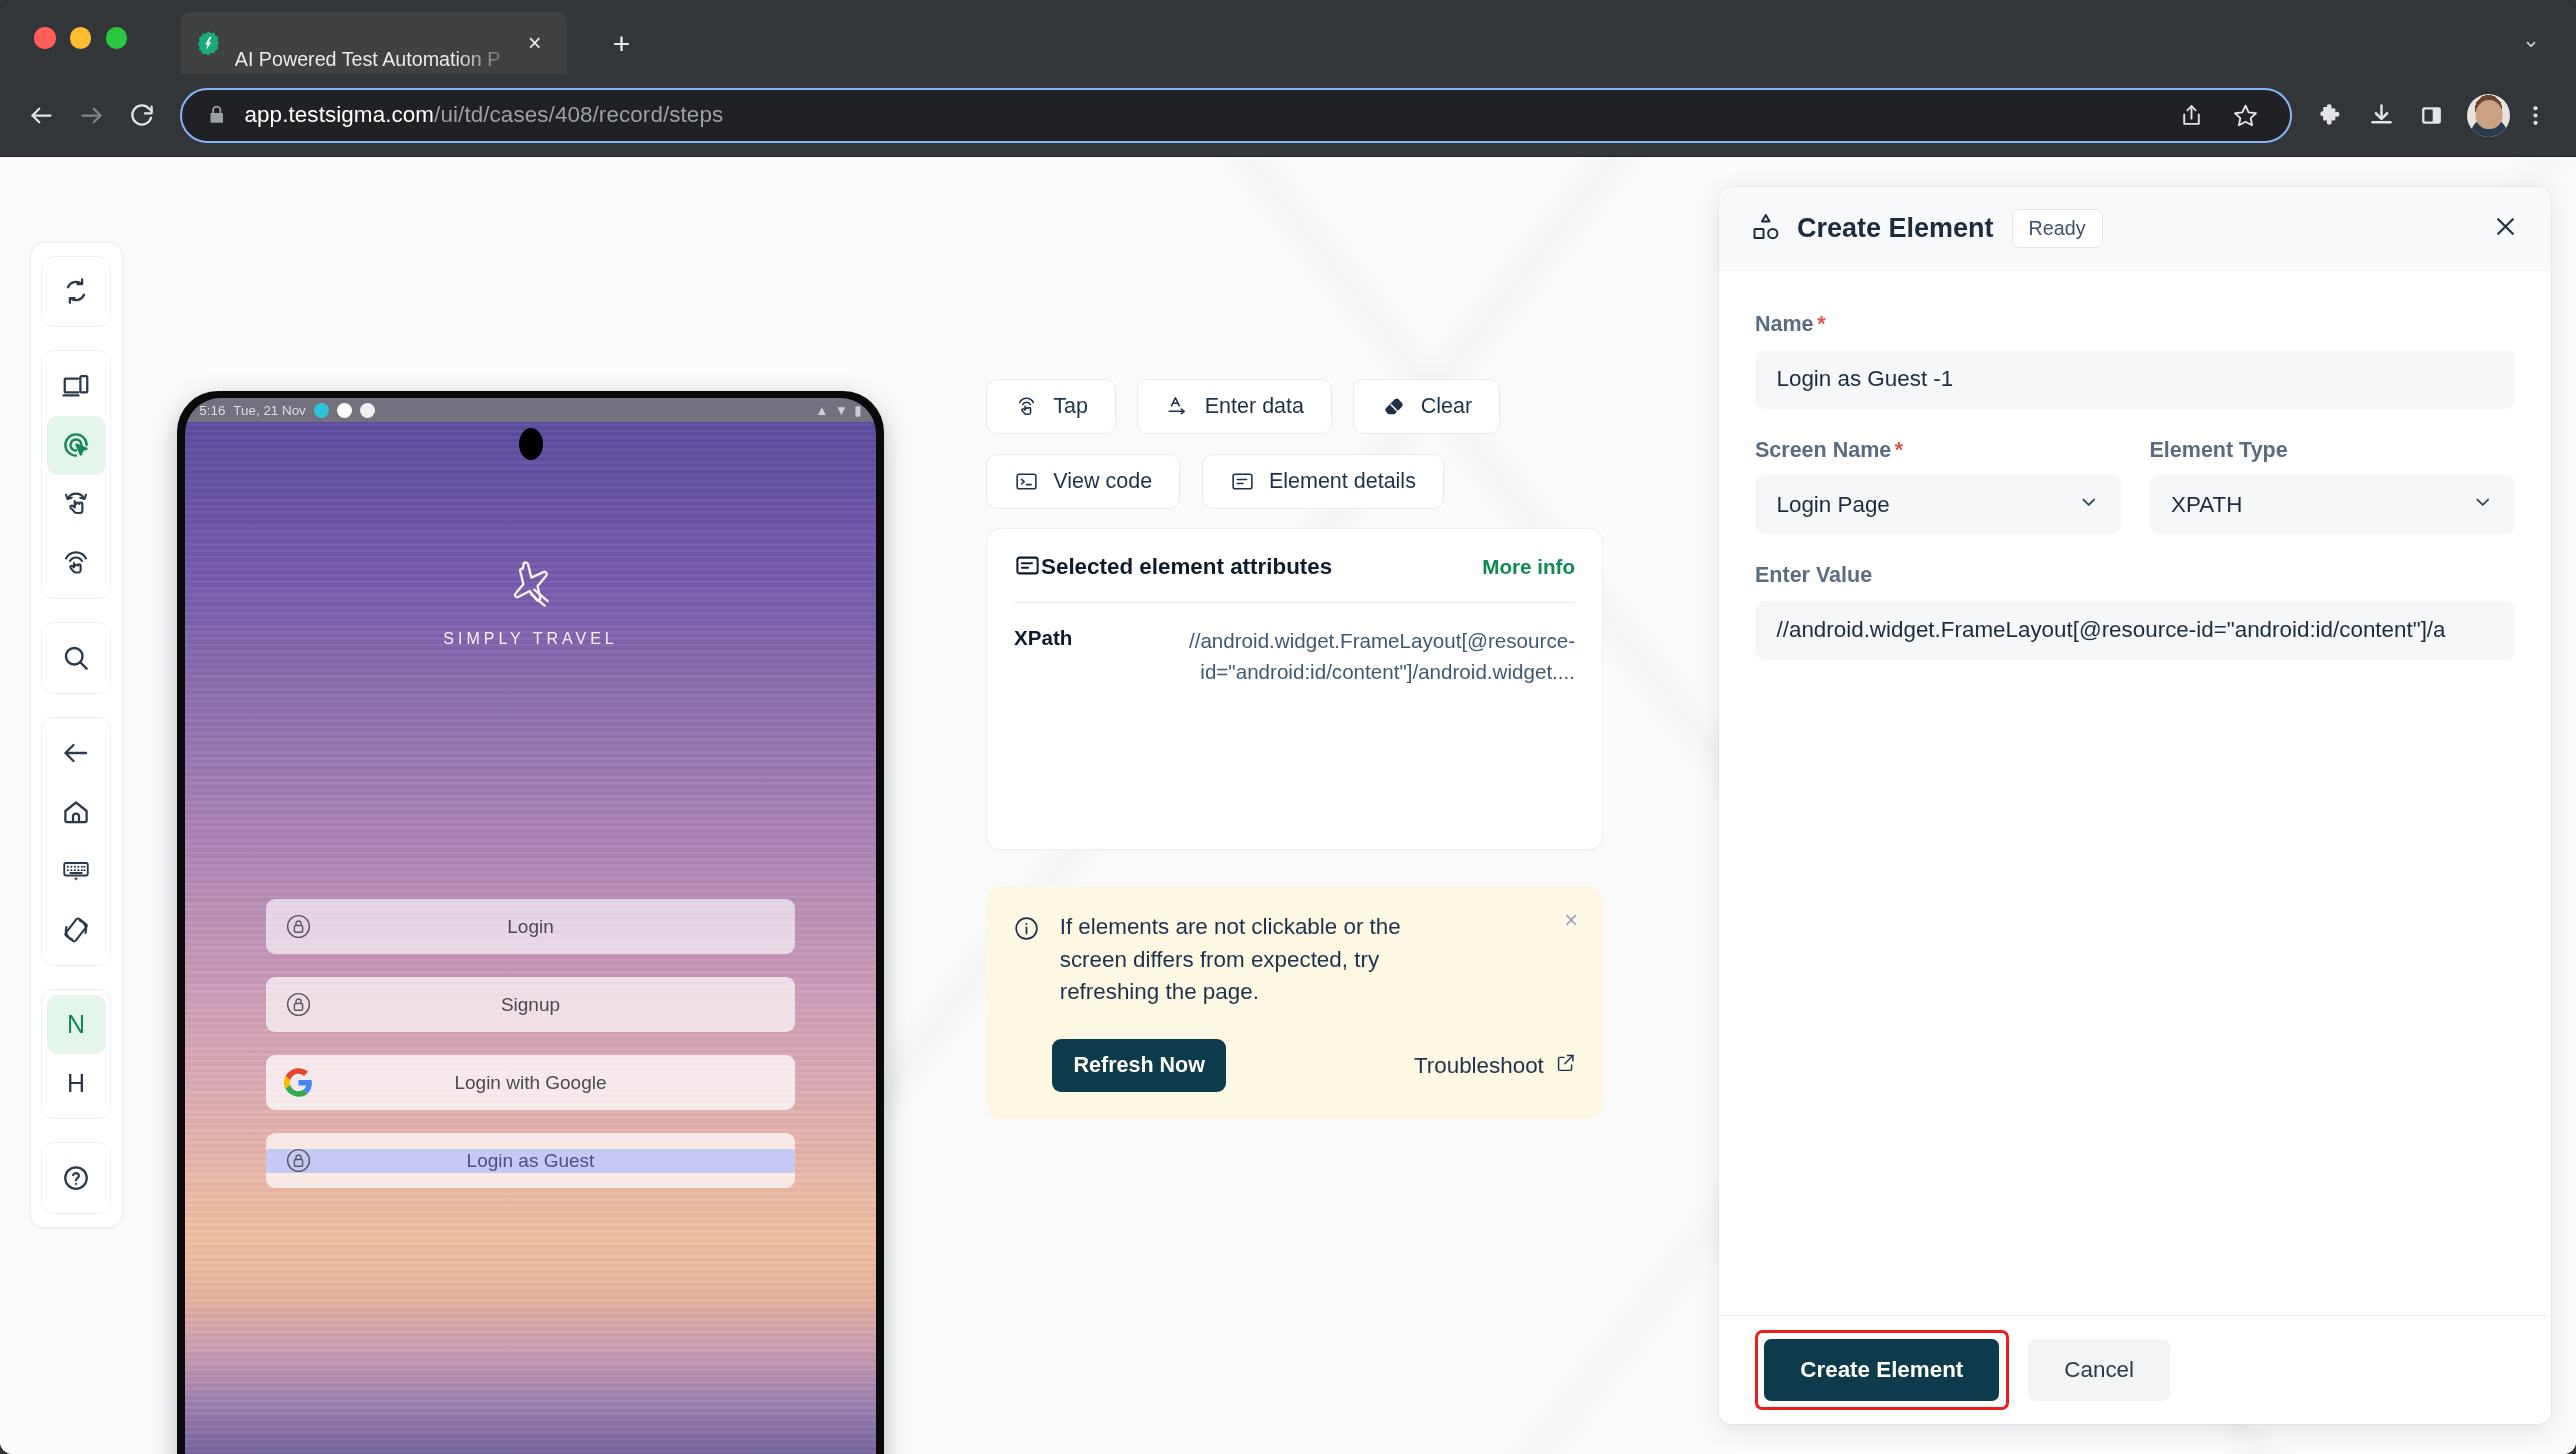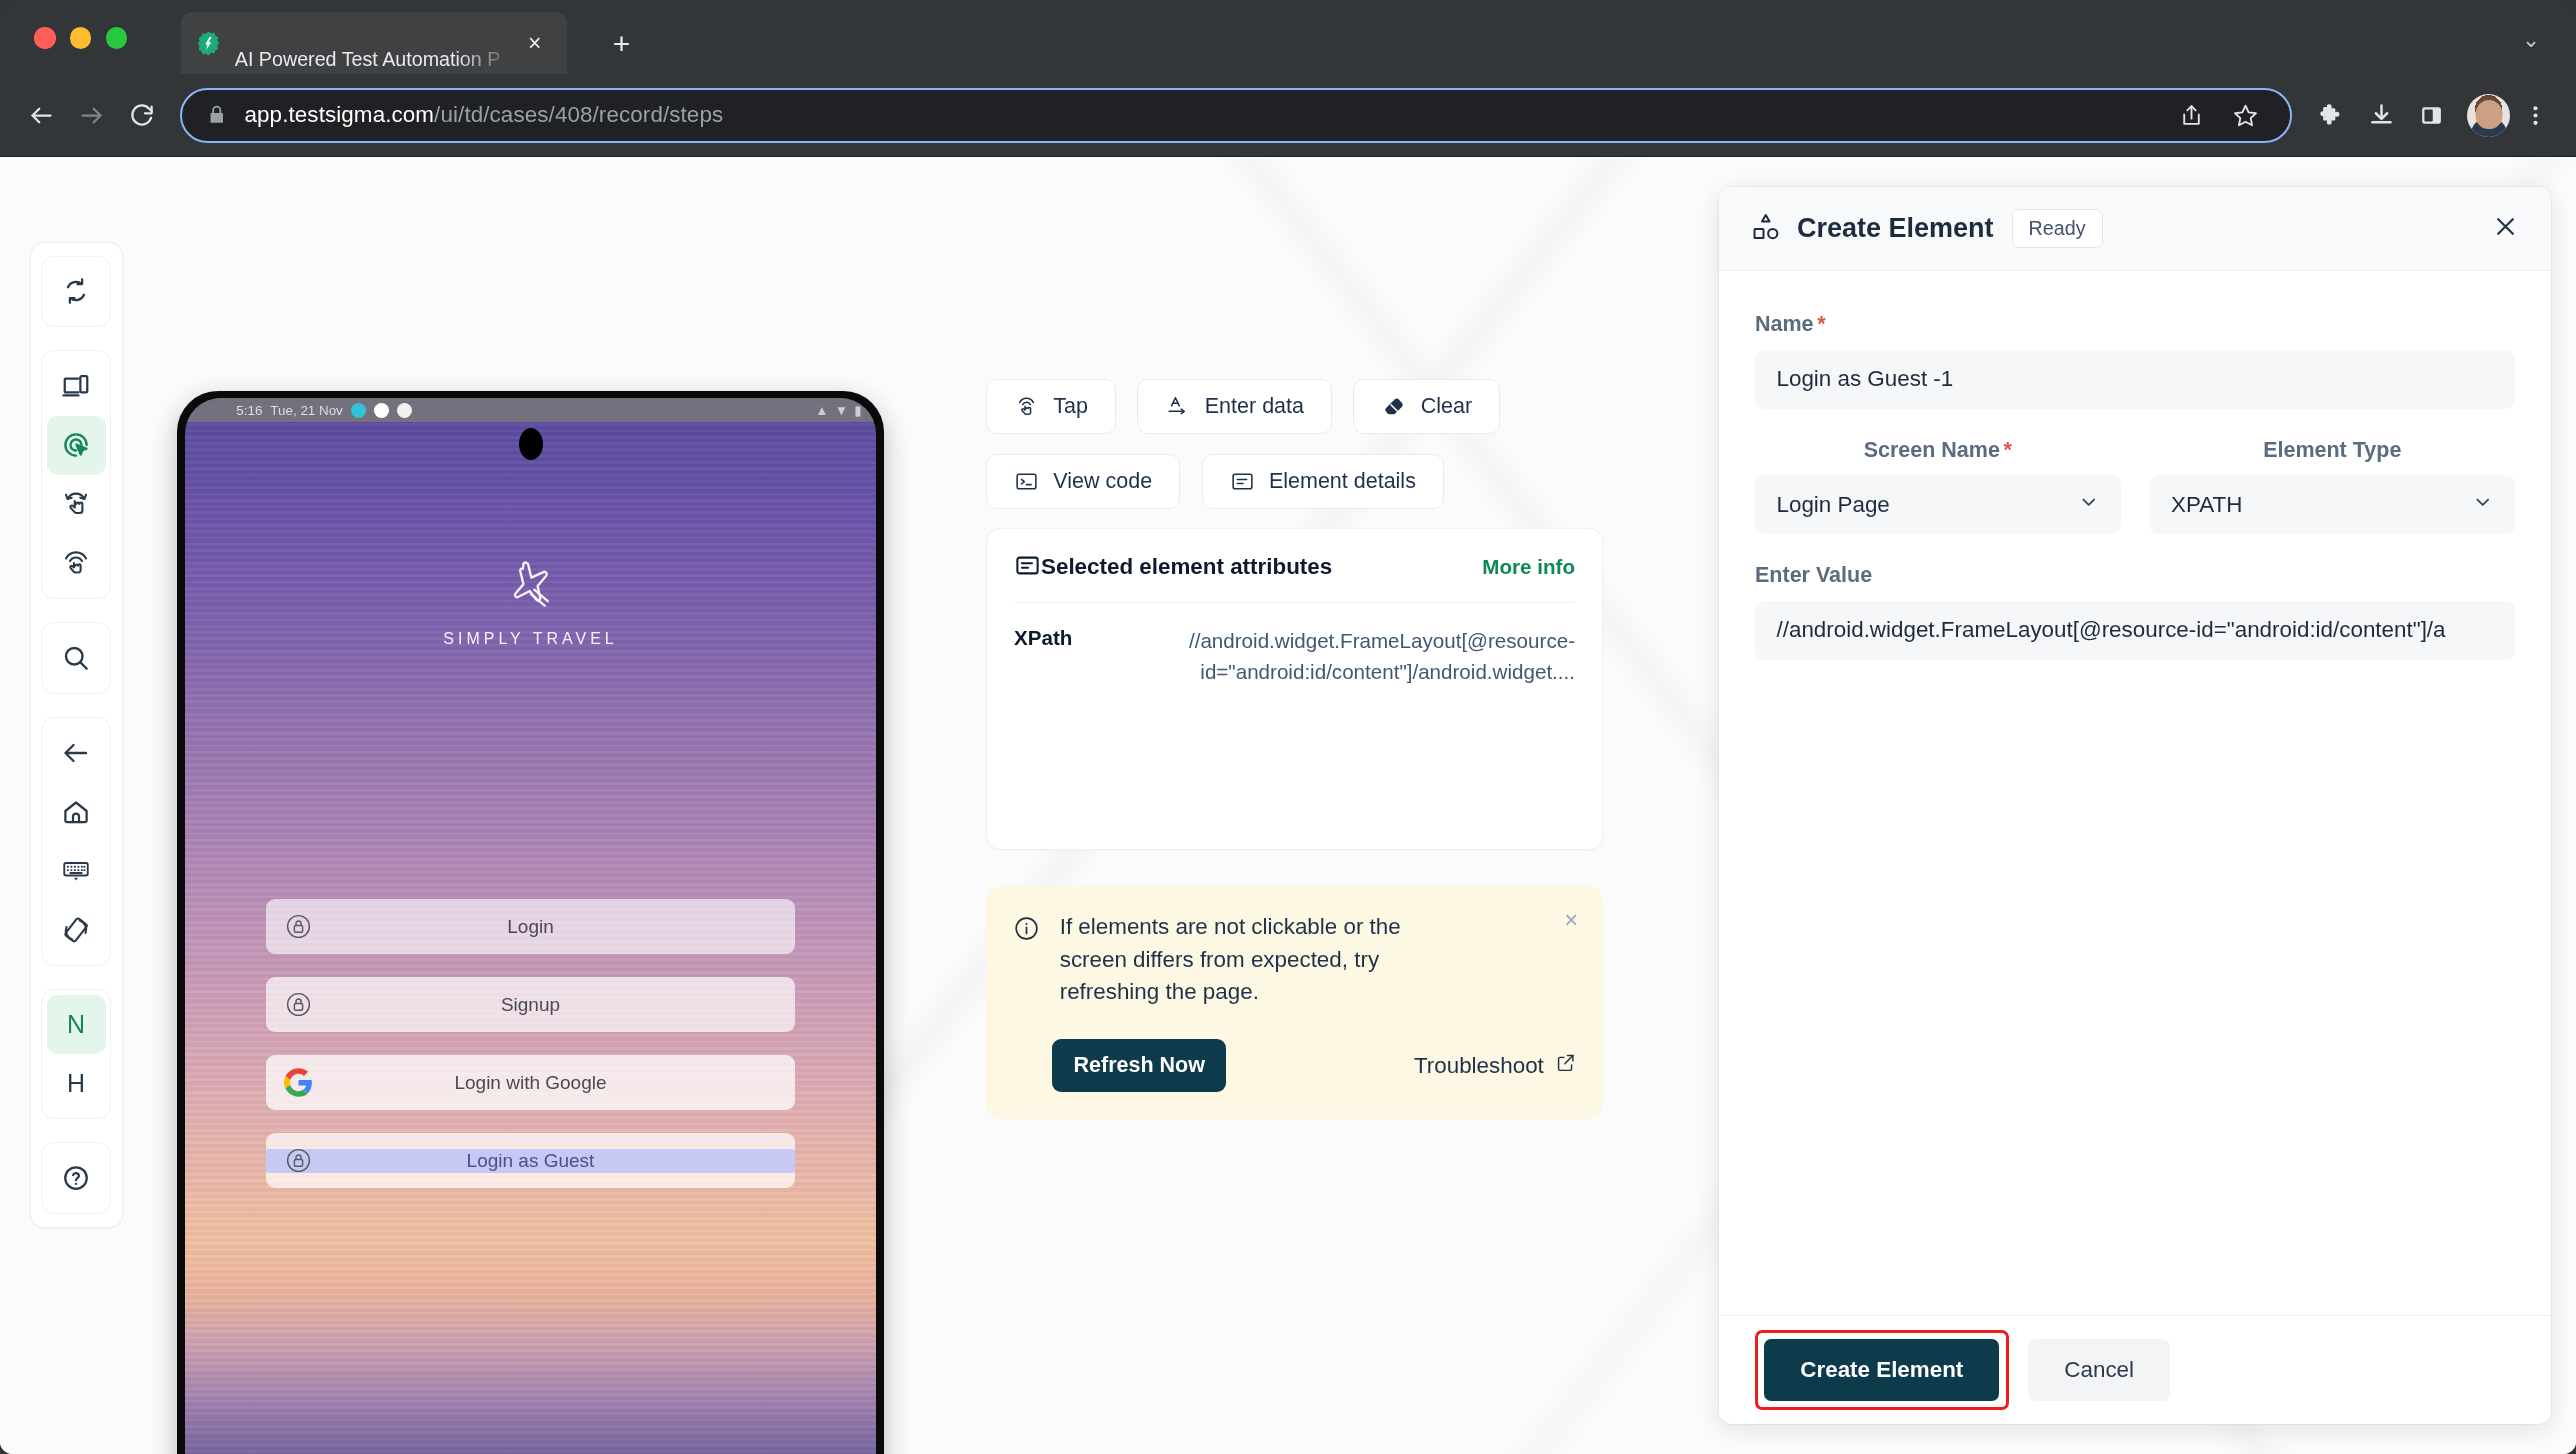--- a/index.html
+++ b/index.html
@@ -180,21 +180,21 @@
     content: ""; position: absolute; inset: 0; pointer-events: none;
     background: repeating-linear-gradient(180deg, rgba(255,255,255,0.035) 0 2.7px, rgba(0,0,0,0.03) 2.7px 6.3px);
   }
   #status-bar {
     position: absolute; top: 0; left: 0; right: 0; height: 24px;
     background: rgba(120,120,120,0.85);
     display: flex; align-items: center; padding: 0 14.3px;
     color: #dddddd; font-size: 13.4px; z-index: 4;
     overflow: hidden;
   }
-  #status-left { display: flex; align-items: center; gap: 8px; white-space: nowrap; margin-left: 37px; }
+  #status-left { display: flex; align-items: center; gap: 8px; white-space: nowrap; }
   #status-right { margin-left: auto; display: flex; align-items: center; gap: 6.3px; opacity: .85; }
   .sb-dot { width: 15px; height: 15px; border-radius: 50%; display:inline-block; }
   #punch-hole {
     position: absolute; left: 50%; top: 30px; transform: translateX(-50%);
     width: 24px; height: 32px; border-radius: 50%;
     background: #000; z-index: 5;
   }
   #brand {
     position: absolute; left: 0; right: 0; top: 157px;
     display: flex; flex-direction: column; align-items: center; z-index: 3;
@@ -305,21 +305,21 @@
   .req { color: #e0554b; margin-left: 3.6px; }
   .fld-input {
     height: 59px;
     background: #f5f7f9;
     border-radius: 9px;
     display: flex; align-items: center;
     padding: 0 21.5px;
     font-size: 22.4px; color: #1d2b3e;
     overflow: hidden; white-space: nowrap;
   }
-  .fld-row { display: flex; gap: 29px; text-align: center; }
+  .fld-row { display: flex; gap: 29px; }
   .fld-row > .fld { flex: 1 1 0; margin-bottom: 29px; }
   .fld-select { justify-content: space-between; }
   .fld-select .chev { color: #33445a; font-size: 18px; }
   #panel-footer {
     flex: 0 0 109px;
     border-top: 0.9px solid #eef1f4;
     display: flex; align-items: center; padding: 0 36px;
     gap: 19.7px;
   }
   #create-wrap {

